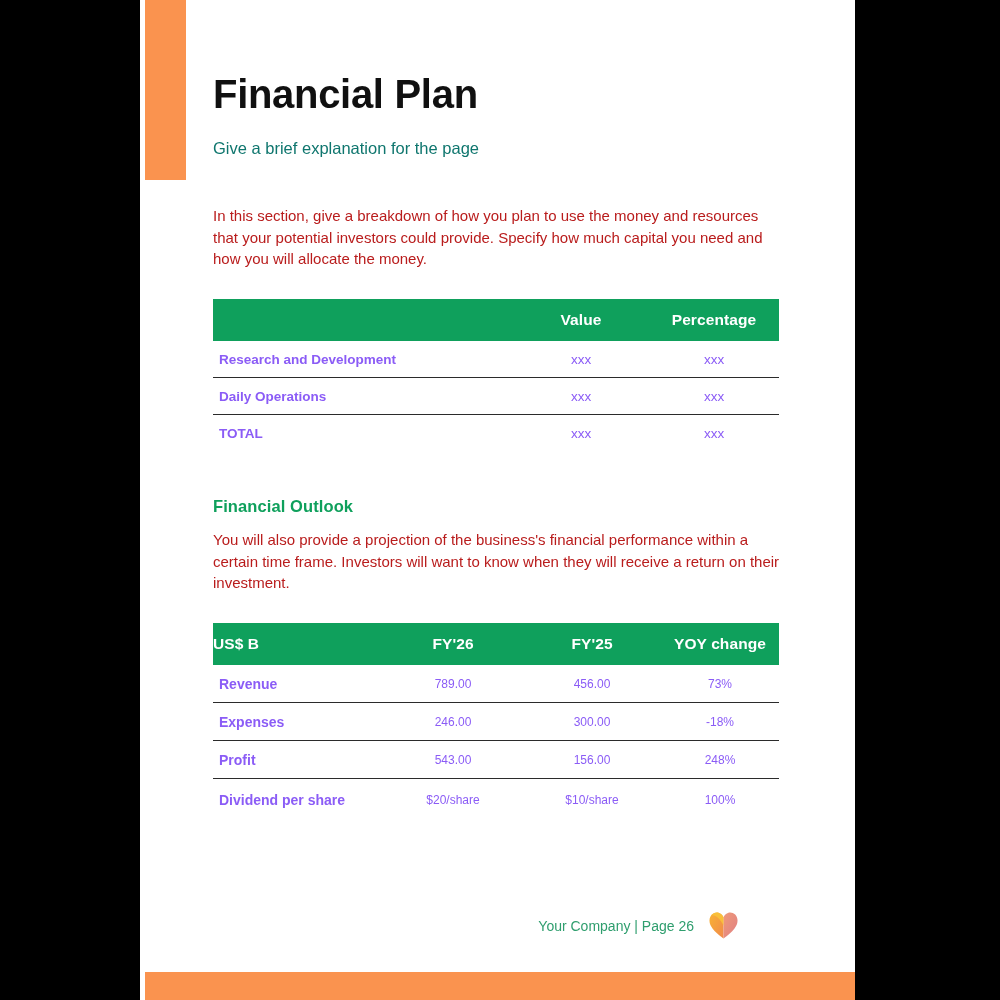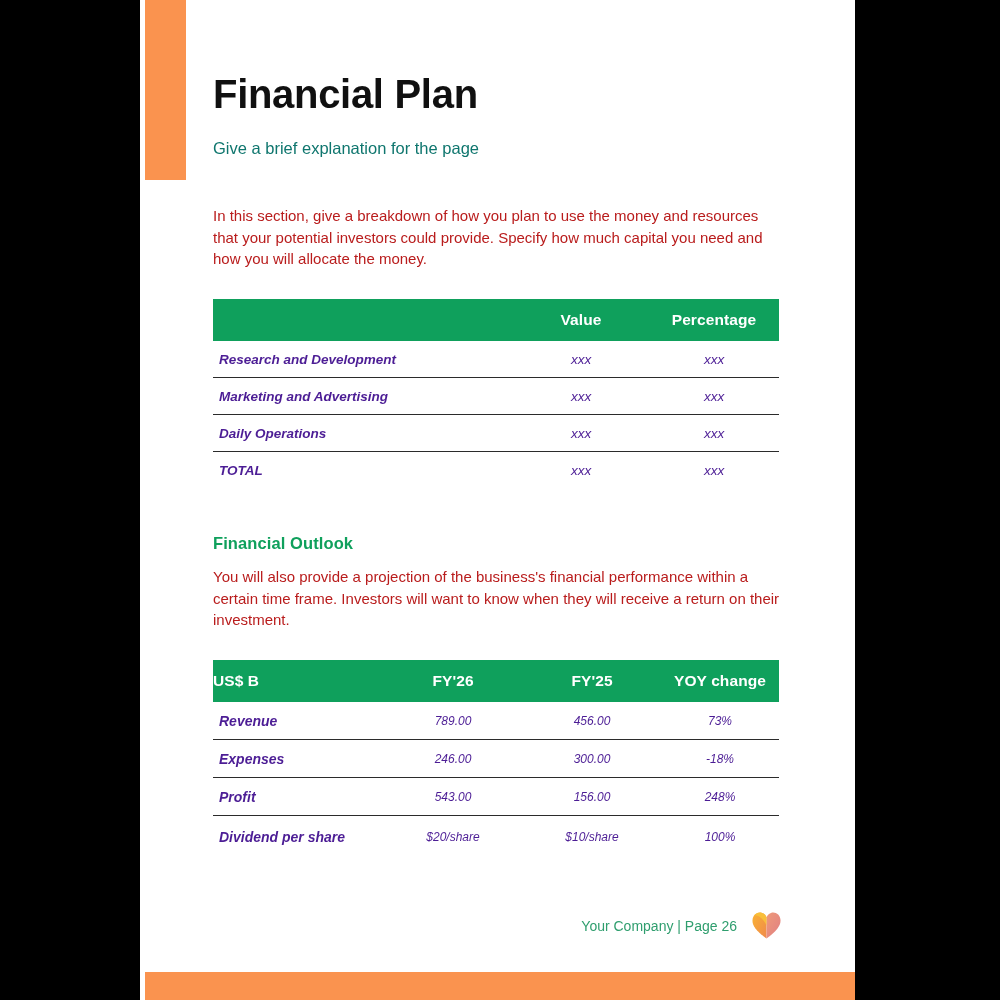--- a/index.html
+++ b/index.html
@@ -111,25 +111,24 @@
     padding: 12px 0 12px 0;
     text-align: center;
     letter-spacing: 0.1px;
   }
   table.fin-table thead th.label-col {
     text-align: left;
   }
   table.fin-table tbody td {
     border-bottom: 1.6px solid #2b2b2b;
     font-size: 13.5px;
-    color: #4c1d95;
+    color: #8b5cf6;
     padding: 11px 0 10px 0;
     text-align: center;
     vertical-align: middle;
-    font-style: italic;
   }
   table.fin-table tbody td.label-col {
     text-align: left;
     font-weight: 700;
     font-size: 13.5px;
     padding-left: 6px;
   }
   table.fin-table tbody tr.last-row td {
     border-bottom: none;
   }
@@ -158,21 +157,21 @@
 
   
   .footer {
     position: absolute;
     left: 0px;
     bottom: 60px;
     width: 715px;
     display: flex;
     align-items: center;
     justify-content: flex-end;
-    padding-right: 73px;
+    padding-right: 116px;
     box-sizing: border-box;
   }
   .footer-text {
     font-size: 14px;
     color: #2f9e6e;
     font-weight: 400;
     margin-right: 14px;
   }
   .footer-logo {
     width: 31px;
@@ -206,25 +205,20 @@
           <thead>
             <tr>
               <th class="label-col"></th>
               <th>Value</th>
               <th>Percentage</th>
             </tr>
           </thead>
           <tbody>
             <tr>
               <td class="label-col">Research and Development</td>
-              <td>xxx</td>
-              <td>xxx</td>
-            </tr>
-            <tr>
-              <td class="label-col">Marketing and Advertising</td>
               <td>xxx</td>
               <td>xxx</td>
             </tr>
             <tr>
               <td class="label-col">Daily Operations</td>
               <td>xxx</td>
               <td>xxx</td>
             </tr>
             <tr class="last-row">
               <td class="label-col">TOTAL</td>

